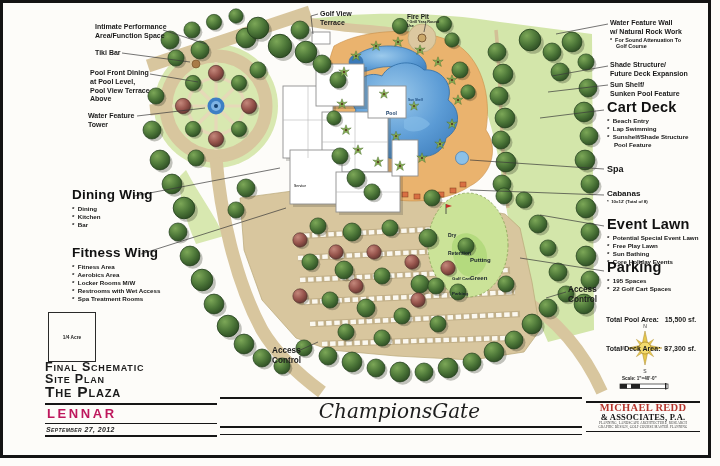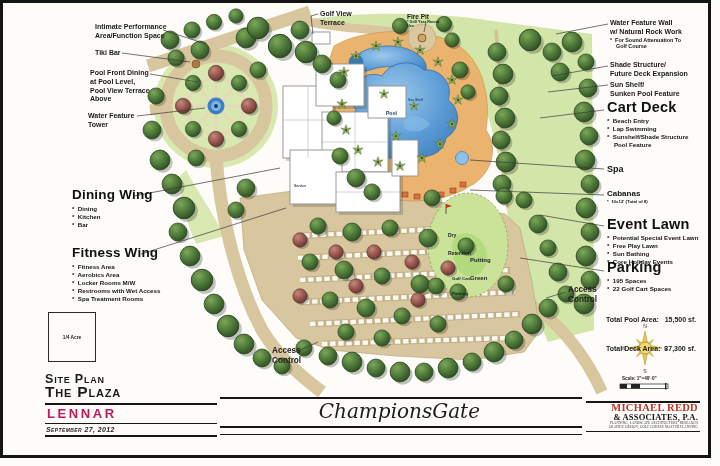--- a/index.html
+++ b/index.html
@@ -17,21 +17,21 @@
   .h-md{font-size:9px;font-weight:600;color:#111;}
   .h-sm{font-size:8px;font-weight:600;color:#111;}
   .access{font-size:8.2px;line-height:10px;font-weight:600;}
   .totals{font-size:7px;line-height:9.5px;font-weight:700;white-space:pre;}
   .rule{position:absolute;background:#161616;}
   .tb-title{position:absolute;font-variant:small-caps;font-weight:700;letter-spacing:.8px;color:#1b1b1b;}
   .lennar{position:absolute;font-weight:800;letter-spacing:2.6px;font-size:13px;}
   .tb-date{position:absolute;font-variant:small-caps;font-style:italic;font-weight:700;font-size:7px;letter-spacing:.4px;}
   .champ{position:absolute;left:230px;top:399px;width:250px;text-align:right;
          font-family:"DejaVu Serif",serif;font-style:italic;font-size:20px;color:#1d1d1d;}
-  .redd{position:absolute;left:588px;top:403px;width:110px;text-align:right;font-family:"Liberation Serif",serif;}
+  .redd{position:absolute;left:588px;top:403px;width:110px;text-align:center;font-family:"Liberation Serif",serif;}
   .redd .l1{font-size:10.5px;font-weight:800;letter-spacing:.3px;line-height:10px;}
   .redd .l2{font-size:8.5px;font-weight:700;color:#141414;line-height:9px;letter-spacing:.2px;}
   .redd .l3{font-size:3.2px;line-height:3.8px;color:#333;letter-spacing:.2px;}
   .acrebox{position:absolute;left:48px;top:312px;width:46px;height:48px;border:1.2px solid #2a2a2a;
            display:flex;align-items:center;justify-content:center;font-size:4.8px;font-weight:600;background:#fdfcf9;}
 </style>
 </head>
 <body>
 
 <div class="page">
@@ -468,20 +468,21 @@
     <div>Green</div>
   </div>
   <div class="abs micro" style="left:452px;top:266px;font-size:4.4px;">
     <div>Golf Cart</div>
     <div>Parking</div>
   </div>
 
   <div class="acrebox">
     <span>1/4 Acre</span>
   </div>
+  <div class="tb-title" style="left:45px;top:360px;font-size:12.5px;">Final Schematic</div>
   <div class="tb-title" style="left:45px;top:372px;font-size:12.5px;">Site Plan</div>
   <div class="tb-title" style="left:45px;top:383px;font-size:15.5px;">The Plaza</div>
   <div class="rule" style="left:45px;top:403px;width:172px;height:2px;"></div>
   <div class="lennar" style="left:47px;top:406px;color:#be185d;">LENNAR</div>
   <div class="rule" style="left:45px;top:423px;width:172px;height:1px;"></div>
   <div class="tb-date" style="left:46px;top:425.5px;">September 27, 2012</div>
   <div class="rule" style="left:45px;top:435px;width:172px;height:1.6px;"></div>
 
   <div class="rule" style="left:220px;top:397px;width:362px;height:1.6px;"></div>
   <div class="champ">ChampionsGate</div>

